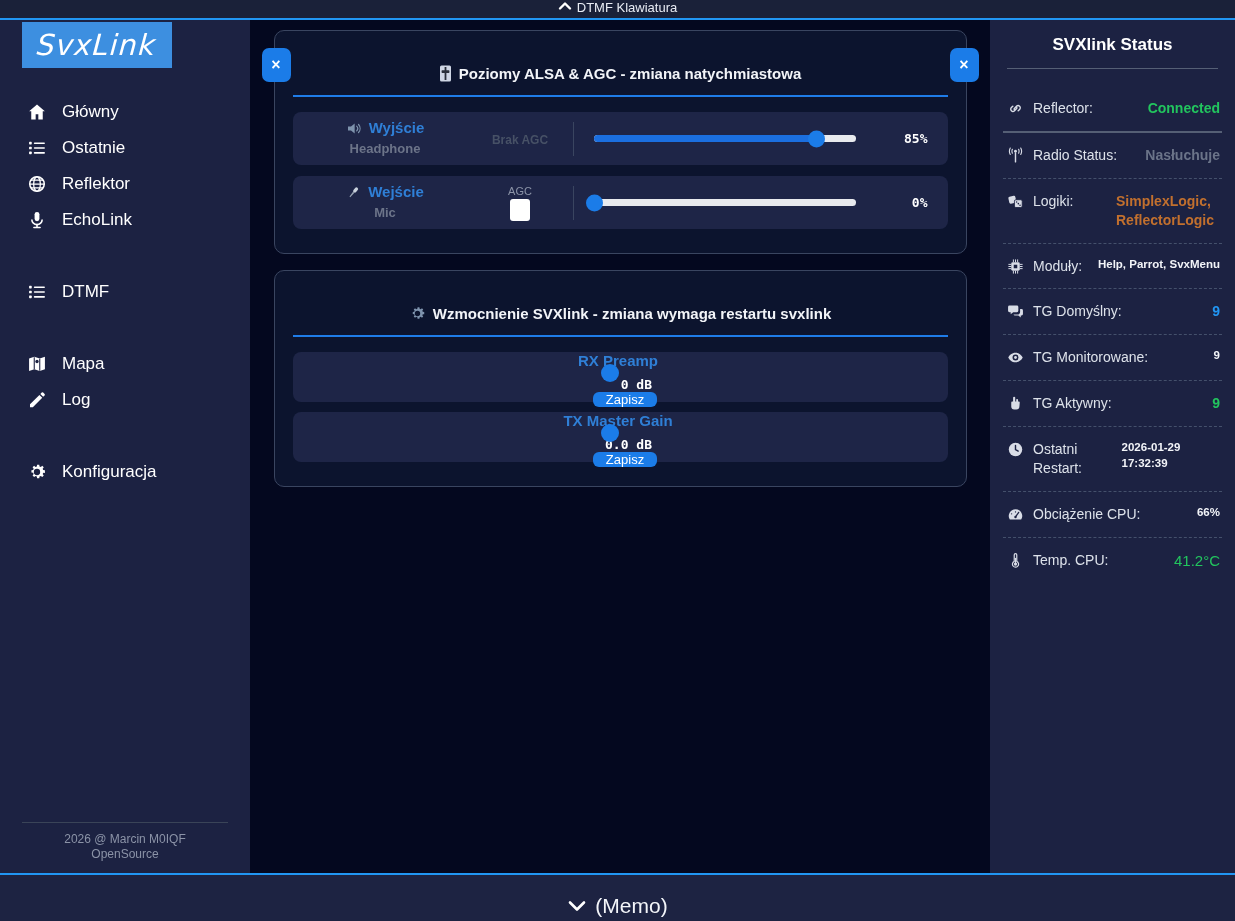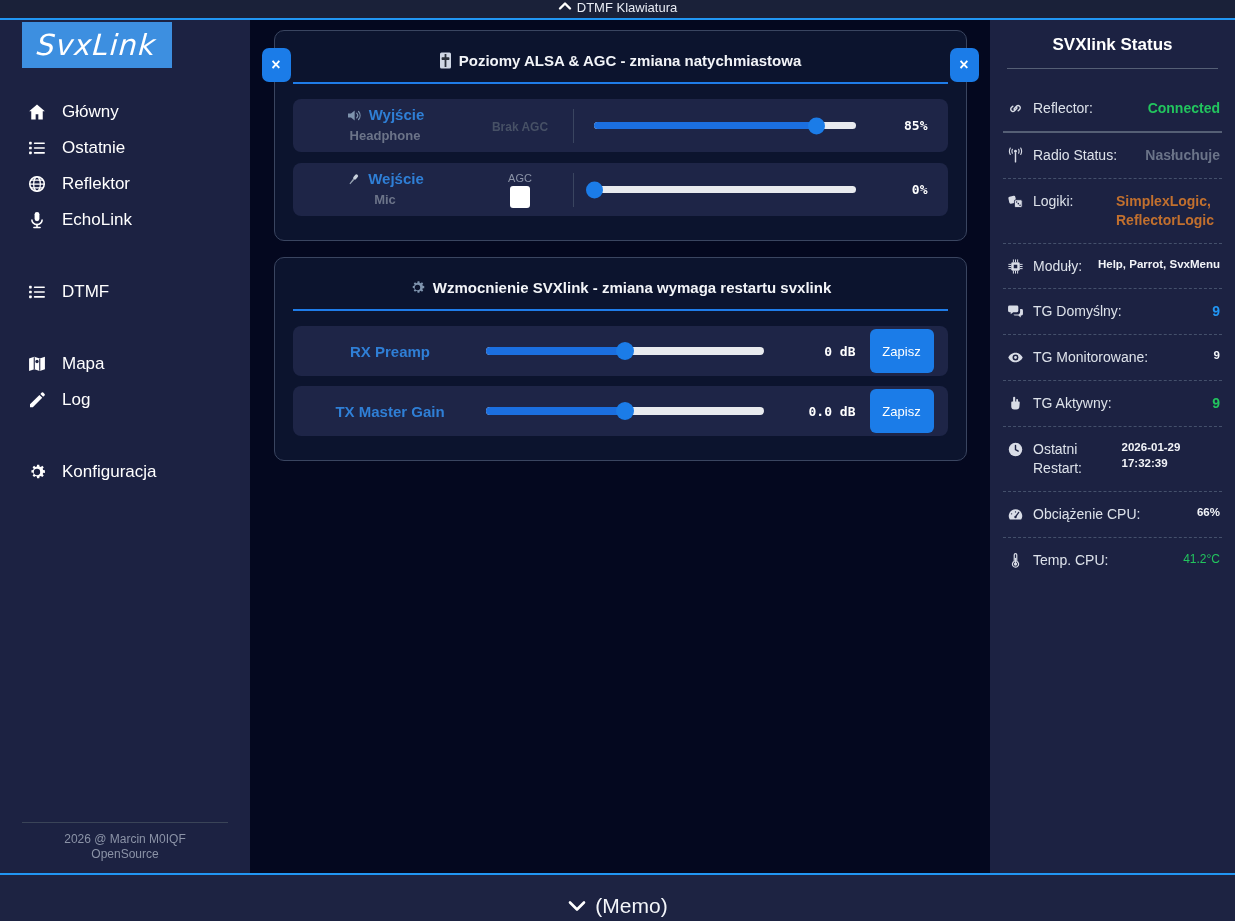--- a/index.html
+++ b/index.html
@@ -31,21 +31,21 @@
   .gap-before { margin-top:36px; }
   .side-footer { margin-top:auto; padding:9px 10px 12px 10px; text-align:center;
     color:#8b93a7; font-size:12px; line-height:1.2; }
   .side-footer .rule { border-top:1px solid #3a4458; margin:0 12px 9px 12px; }
 
   
   .main { flex:1; background:#04081f; padding-top:10px; position:relative; }
   .card { width:693px; margin:0 auto; background:#0c142e; border:1px solid #3a4560;
     border-radius:10px; position:relative; }
   .card + .card { margin-top:16px; }
-  .card-head { padding:21px 18px 0 18px; }
+  .card-head { padding:34px 18px 0 18px; }
   .card-title { display:flex; align-items:center; justify-content:center; gap:7px;
     color:#f2f4f8; font-size:15px; font-weight:bold; padding-bottom:13px;
     border-bottom:2px solid #1f7ce8; }
   .card-body { padding:15px 18px 24px 18px; }
   .close-btn { position:absolute; top:17px; width:29px; height:34px; background:#1b7ce8;
     border:none; border-radius:7px; color:#fff; font-size:16px; font-weight:bold;
     display:flex; align-items:center; justify-content:center; cursor:pointer; }
   .close-left { left:-13px; } .close-right { right:-13px; }
 
   .arow { background:#1e2547; border-radius:8px; height:53px; display:flex;
@@ -63,21 +63,21 @@
   .vdiv { width:1px; height:34px; background:#3a4560; }
   .slider { flex:1; margin:0 20px; position:relative; cursor:pointer; }
   .track { height:7px; border-radius:4px; background:#e8eaee; position:relative; }
   .fill { position:absolute; left:0; top:0; bottom:0; border-radius:4px; background:#1b6fe0; }
   .thumb { position:absolute; right:-9px; top:50%; transform:translateY(-50%);
     width:17px; height:17px; border-radius:50%; background:#1b7ce8; }
   .val { width:52px; text-align:right; color:#fff; font-size:13px; font-weight:bold;
     font-family:"DejaVu Sans Mono", monospace; white-space:nowrap; }
 
   .grow { background:#1e2547; border-radius:8px; height:50px; display:flex;
-    align-items:center; padding:0 14px 0 10px; }
+    align-items:center; padding:0 14px 0 10px;flex-direction:column; }
   .grow + .grow { margin-top:10px; }
   .g-label { width:175px; text-align:center; color:#2f7fd6; font-size:15px; font-weight:bold; }
   .g-slider { flex:1; margin:0 24px 0 8px; position:relative; cursor:pointer; }
   .g-slider .track { height:8px; }
   .g-slider .thumb { width:18px; height:18px; }
   .g-val { width:68px; text-align:right; color:#fff; font-size:13px; font-weight:bold;
     font-family:"DejaVu Sans Mono", monospace; white-space:nowrap; }
   .save-btn { margin-left:14px; width:64px; height:44px; background:#1b7ce8; border:none;
     border-radius:6px; color:#fff; font-size:13px; cursor:pointer; }
 
@@ -90,21 +90,21 @@
   .srow.dashed { border-bottom:1px dashed #44506b; }
   .s-ico { width:17px; height:17px; margin:1px 9px 0 2px; flex:0 0 17px; color:#d8dce6; }
   .s-label { color:#dde2ea; max-width:118px; line-height:1.35; }
   .s-value { margin-left:auto; text-align:right; font-weight:bold; line-height:1.35; }
   .s-value.left { text-align:left; max-width:104px; }
   .v-green { color:#22c55e; font-size:14px; }
   .v-muted { color:#6b7489; font-size:14px; }
   .v-orange { color:#c2702e; font-size:14px; }
   .v-white-sm { color:#f2f4f8; font-size:11.5px; }
   .v-blue { color:#2196f3; font-size:14px; }
-  .v-green-sm { color:#22c55e; font-size:12px; font-weight:normal; }
+  .v-green-sm { color:#22c55e; font-size:15px; font-weight:normal; }
   svg { display:block; }
 </style>
 </head>
 <body>
 
 <div class="topbar">
   <span class="chev">
     <svg width="14" height="12" viewBox="0 0 14 12">
         <path d="M2 8.5 7 3.5l5 5" fill="none" stroke="#fff" stroke-width="2.4" stroke-linecap="round" stroke-linejoin="round"></path>
       </svg>

